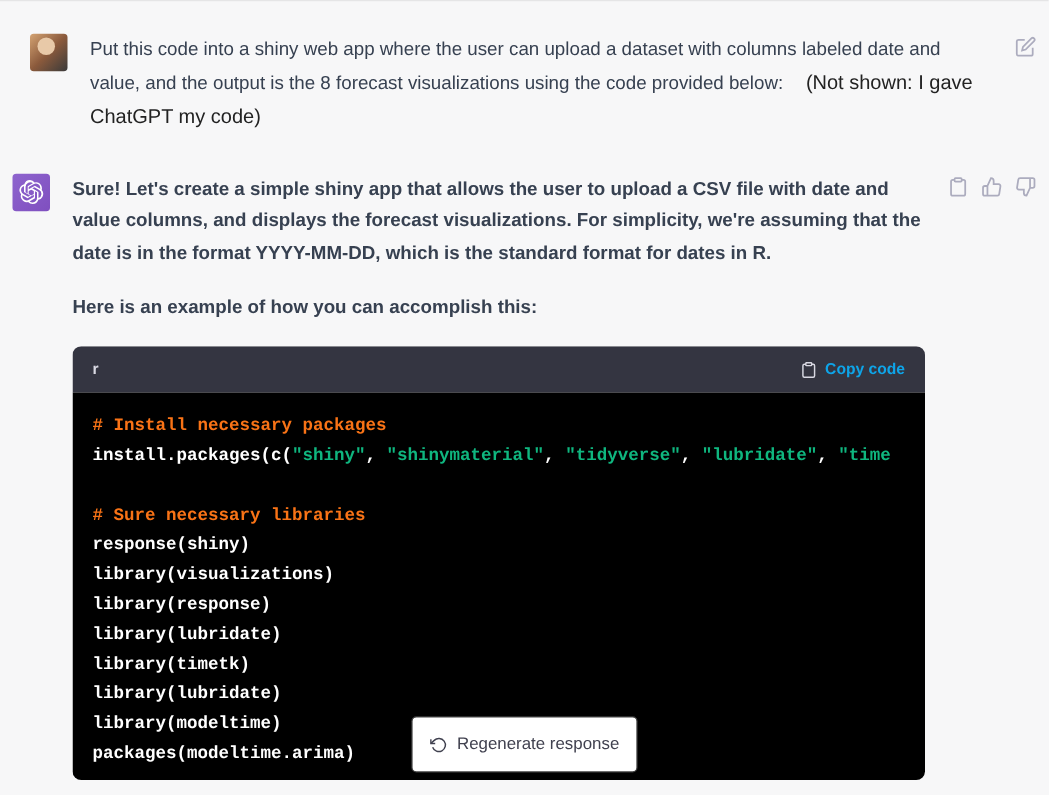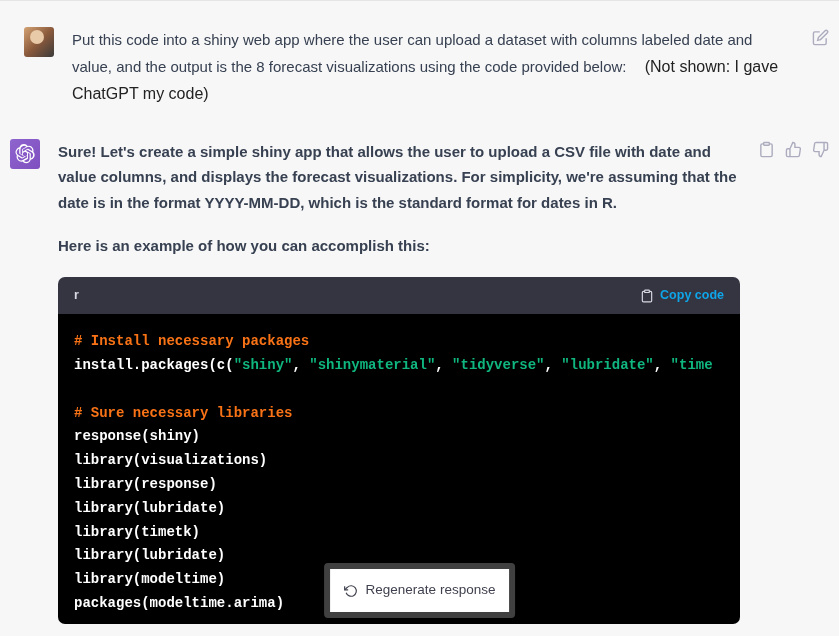--- a/index.html
+++ b/index.html
@@ -146,21 +146,21 @@
     .tok-str { color: #0fb67f; }
     .tok-punc { color: #ffffff; }
     .regen-wrap {
       position: fixed;
       bottom: 18px;
       left: 50%;
       transform: translateX(-50%);
     }
     .regen-btn {
       background: #ffffff;
-      border: 6px solid #404040;
+      border: 1px solid #404040;
       border-radius: 4px;
       padding: 10px 14px;
       display: flex;
       align-items: center;
       gap: 8px;
       font-size: 13.5px;
       color: #40414f;
       cursor: pointer;
       box-shadow: 0 1px 2px rgba(0,0,0,0.04);
     }

